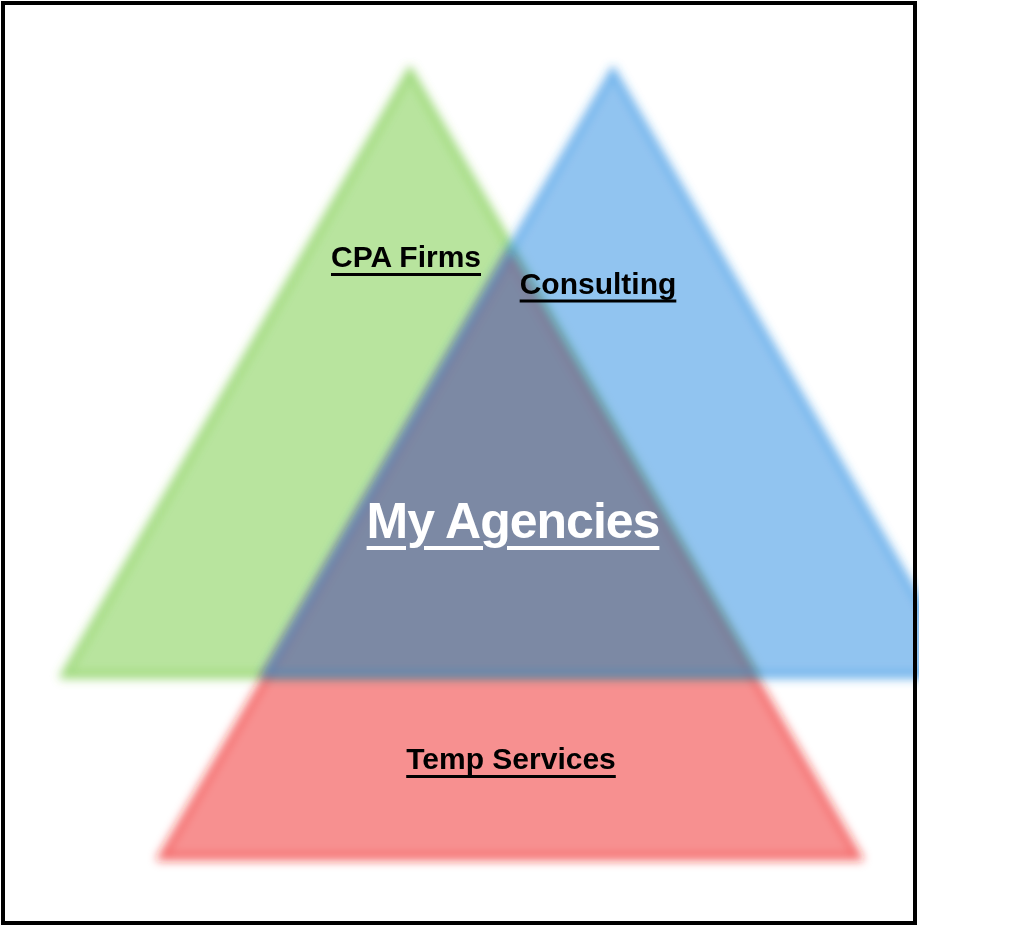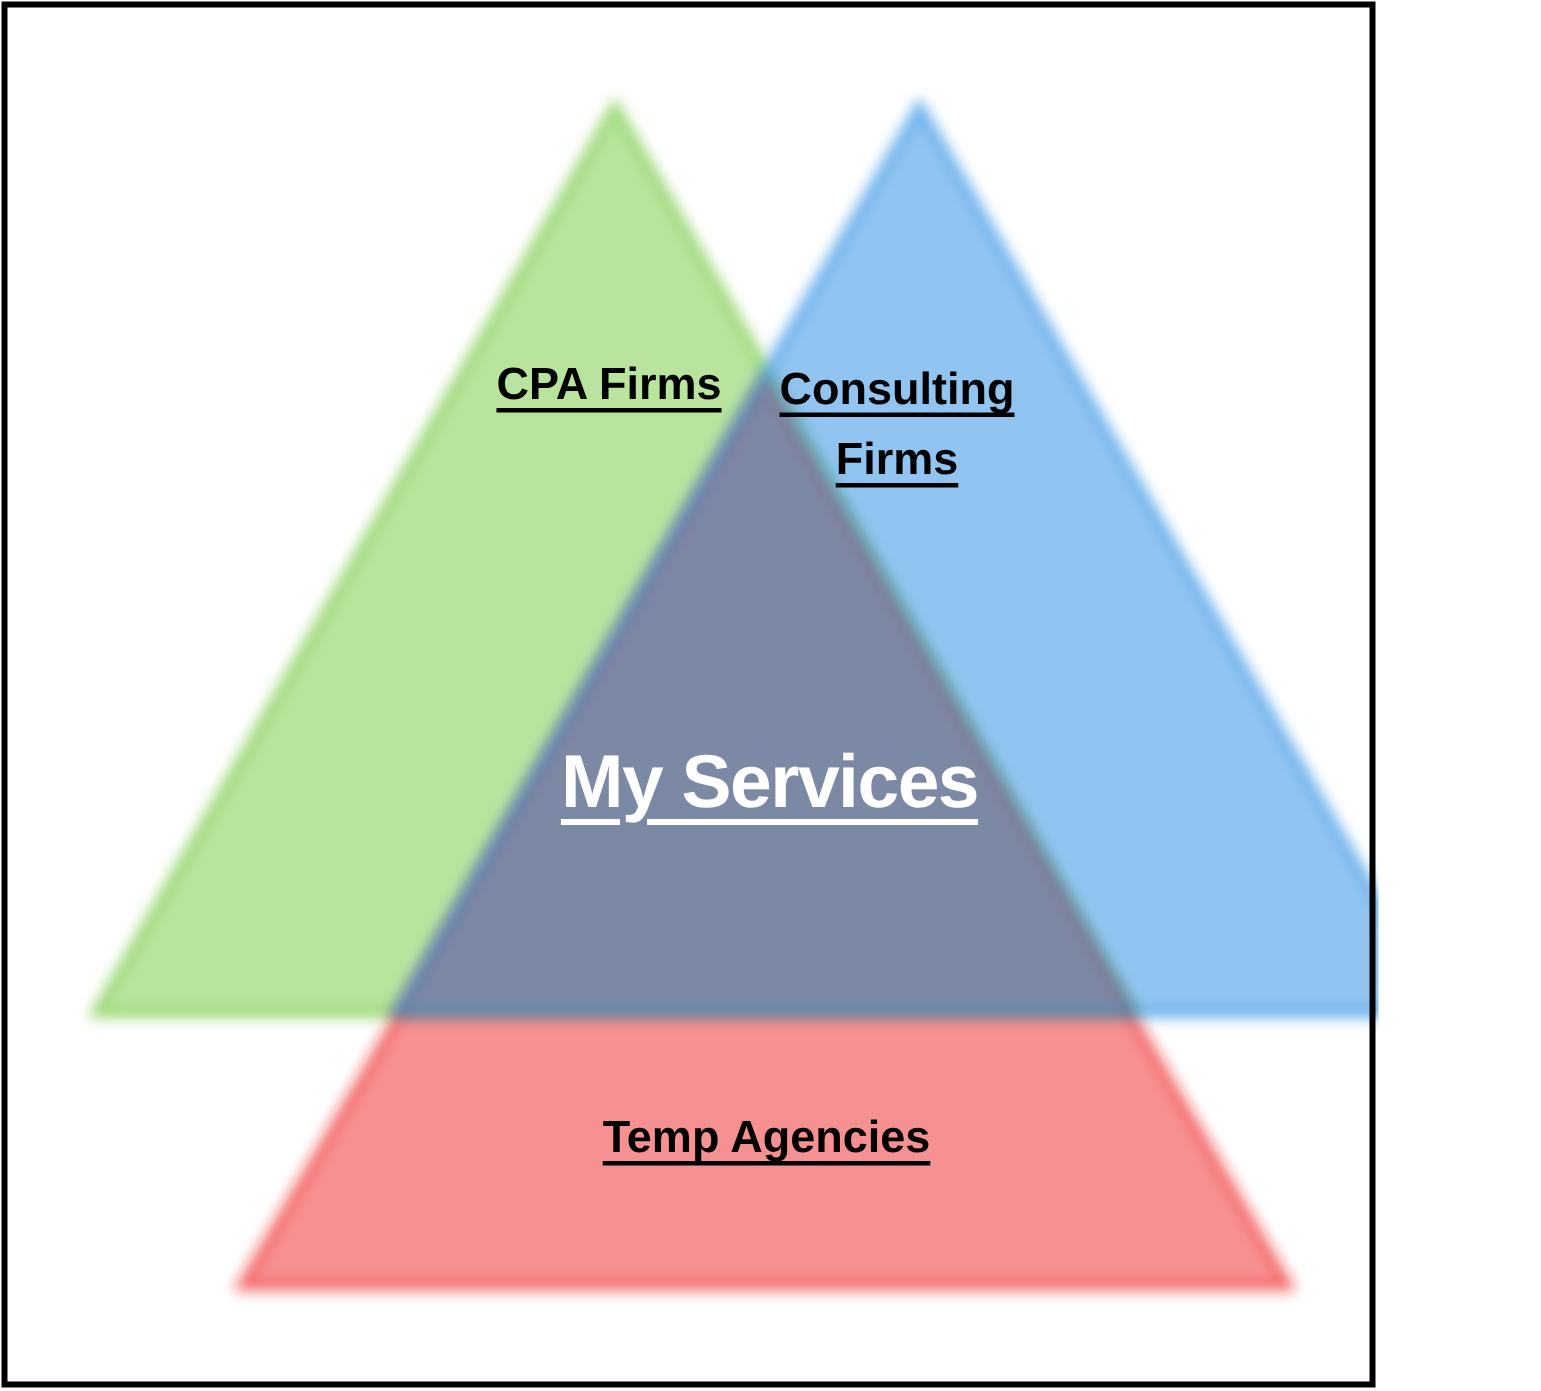--- a/index.html
+++ b/index.html
@@ -91,27 +91,24 @@
   </svg>
 
   <div class="label label-cpa">
     <span class="underlined">CPA Firms</span>
   </div>
 
   <div class="label label-consulting">
     <div>
       <span class="underlined">Consulting</span>
     </div>
-    <div>
-      <span class="underlined">Firms</span>
-    </div>
   </div>
 
   <div class="label label-center">
-    <span class="underlined">My Services</span>
+    <span class="underlined">My Agencies</span>
   </div>
 
   <div class="label label-temp">
-    <span class="underlined">Temp Agencies</span>
+    <span class="underlined">Temp Services</span>
   </div>
 
   <div class="frame"></div>
 </div>
 
 </body></html>

